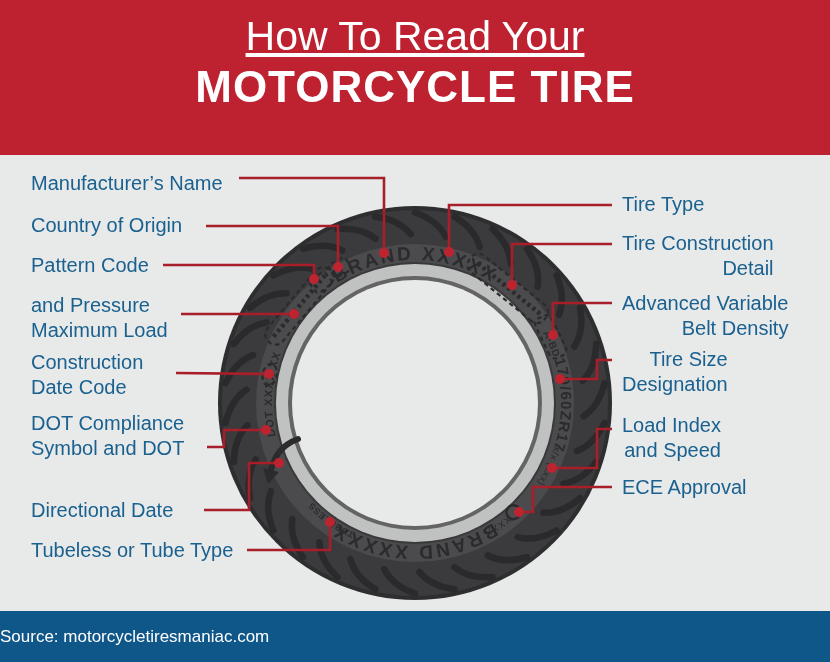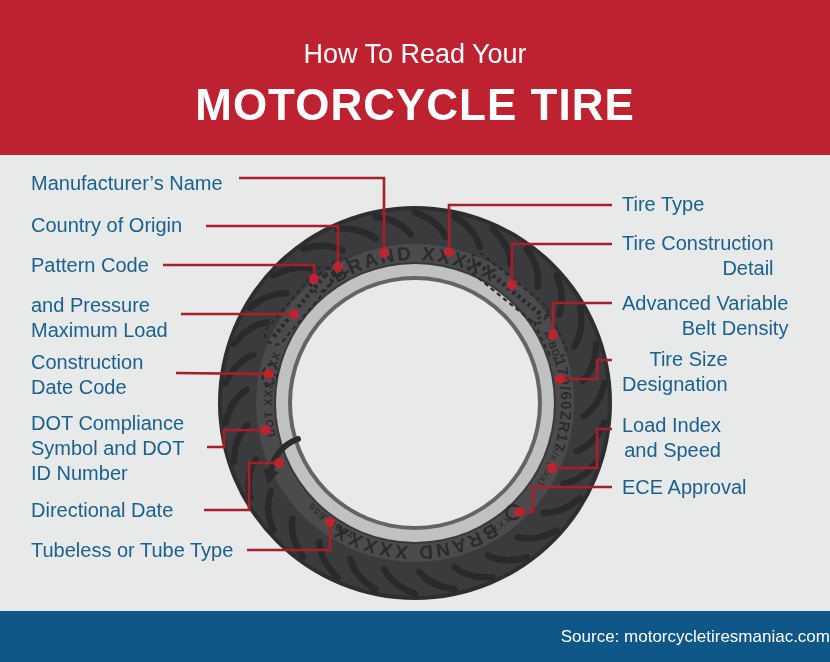--- a/index.html
+++ b/index.html
@@ -4,27 +4,27 @@
 <style>
   html,body{margin:0;padding:0}
   #page{position:relative;width:830px;height:662px;overflow:hidden;
         background:var(--background,#E8E9E9);
         font-family:"Liberation Sans",sans-serif;}
 
   
   .header{position:absolute;top:0;left:0;width:100%;height:155px;
           background:var(--header-bg,#BE2130);text-align:center;
           color:var(--title-color,#FFFFFF);}
-  .h1{padding-top:32px;font-size:27px;line-height:44px;font-weight:400;}
+  .h1{padding-top:14px;font-size:41px;line-height:44px;font-weight:400;text-decoration:underline;}
   .h2{font-size:44px;line-height:58px;font-weight:700;letter-spacing:1px;}
 
   
   .footer{position:absolute;left:0;bottom:0;width:100%;height:51px;
           background:var(--footer-bg,#0F5689);color:#FFFFFF;
-          text-align:right;font-size:17px;line-height:51px;}
+          text-align:left;font-size:17px;line-height:51px;}
 
   
   #diagram{position:absolute;left:0;top:0;}
   .tread{fill:var(--tread,#3B3B3D);}
   .tread-edge{fill:var(--tread-edge,#2E2E30);}
   .sidewall{fill:var(--sidewall,#4B4B4D);}
   .rim-outer-line{fill:#39393B;}
   .rim{fill:var(--rim,#C0C1C1);}
   .rim-edge{fill:var(--rim-edge,#646466);}
   .hole{fill:var(--background,#E8E9E9);}
@@ -235,21 +235,20 @@
     <div>and Pressure</div>
     <div>Maximum Load</div>
   </div>
   <div class="lbl left" style="top:350px">
     <div>Construction</div>
     <div>Date Code</div>
   </div>
   <div class="lbl left" style="top:411px">
     <div>DOT Compliance</div>
     <div>Symbol and DOT</div>
-    <div>ID Number</div>
   </div>
   <div class="lbl left" style="top:498px">
     <div>Directional Date</div>
   </div>
   <div class="lbl left" style="top:538px">
     <div>Tubeless or Tube Type</div>
   </div>
 
   <div class="lbl right" style="top:192px">
     <div>Tire Type</div>

